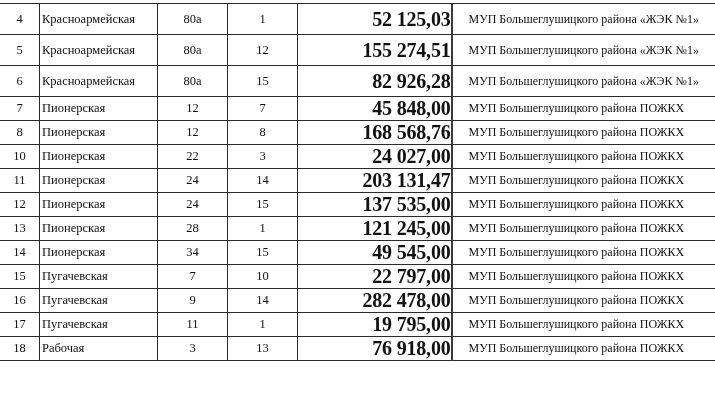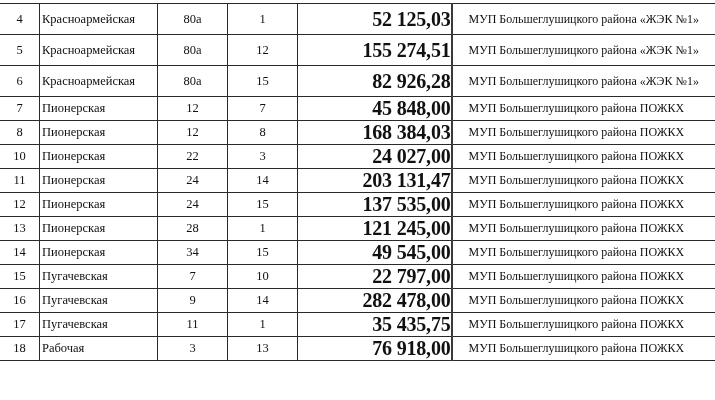--- a/index.html
+++ b/index.html
@@ -106,21 +106,21 @@
         <td class="house">12</td>
         <td class="apt">7</td>
         <td class="sum">45 848,00</td>
         <td class="org">МУП Большеглушицкого района ПОЖКХ</td>
       </tr>
       <tr class="std">
         <td class="num">8</td>
         <td class="street">Пионерская</td>
         <td class="house">12</td>
         <td class="apt">8</td>
-        <td class="sum">168 384,03</td>
+        <td class="sum">168 568,76</td>
         <td class="org">МУП Большеглушицкого района ПОЖКХ</td>
       </tr>
       <tr class="std">
         <td class="num">10</td>
         <td class="street">Пионерская</td>
         <td class="house">22</td>
         <td class="apt">3</td>
         <td class="sum">24 027,00</td>
         <td class="org">МУП Большеглушицкого района ПОЖКХ</td>
       </tr>
@@ -170,21 +170,21 @@
         <td class="house">9</td>
         <td class="apt">14</td>
         <td class="sum">282 478,00</td>
         <td class="org">МУП Большеглушицкого района ПОЖКХ</td>
       </tr>
       <tr class="std">
         <td class="num">17</td>
         <td class="street">Пугачевская</td>
         <td class="house">11</td>
         <td class="apt">1</td>
-        <td class="sum">35 435,75</td>
+        <td class="sum">19 795,00</td>
         <td class="org">МУП Большеглушицкого района ПОЖКХ</td>
       </tr>
       <tr class="std">
         <td class="num">18</td>
         <td class="street">Рабочая</td>
         <td class="house">3</td>
         <td class="apt">13</td>
         <td class="sum">76 918,00</td>
         <td class="org">МУП Большеглушицкого района ПОЖКХ</td>
       </tr>

